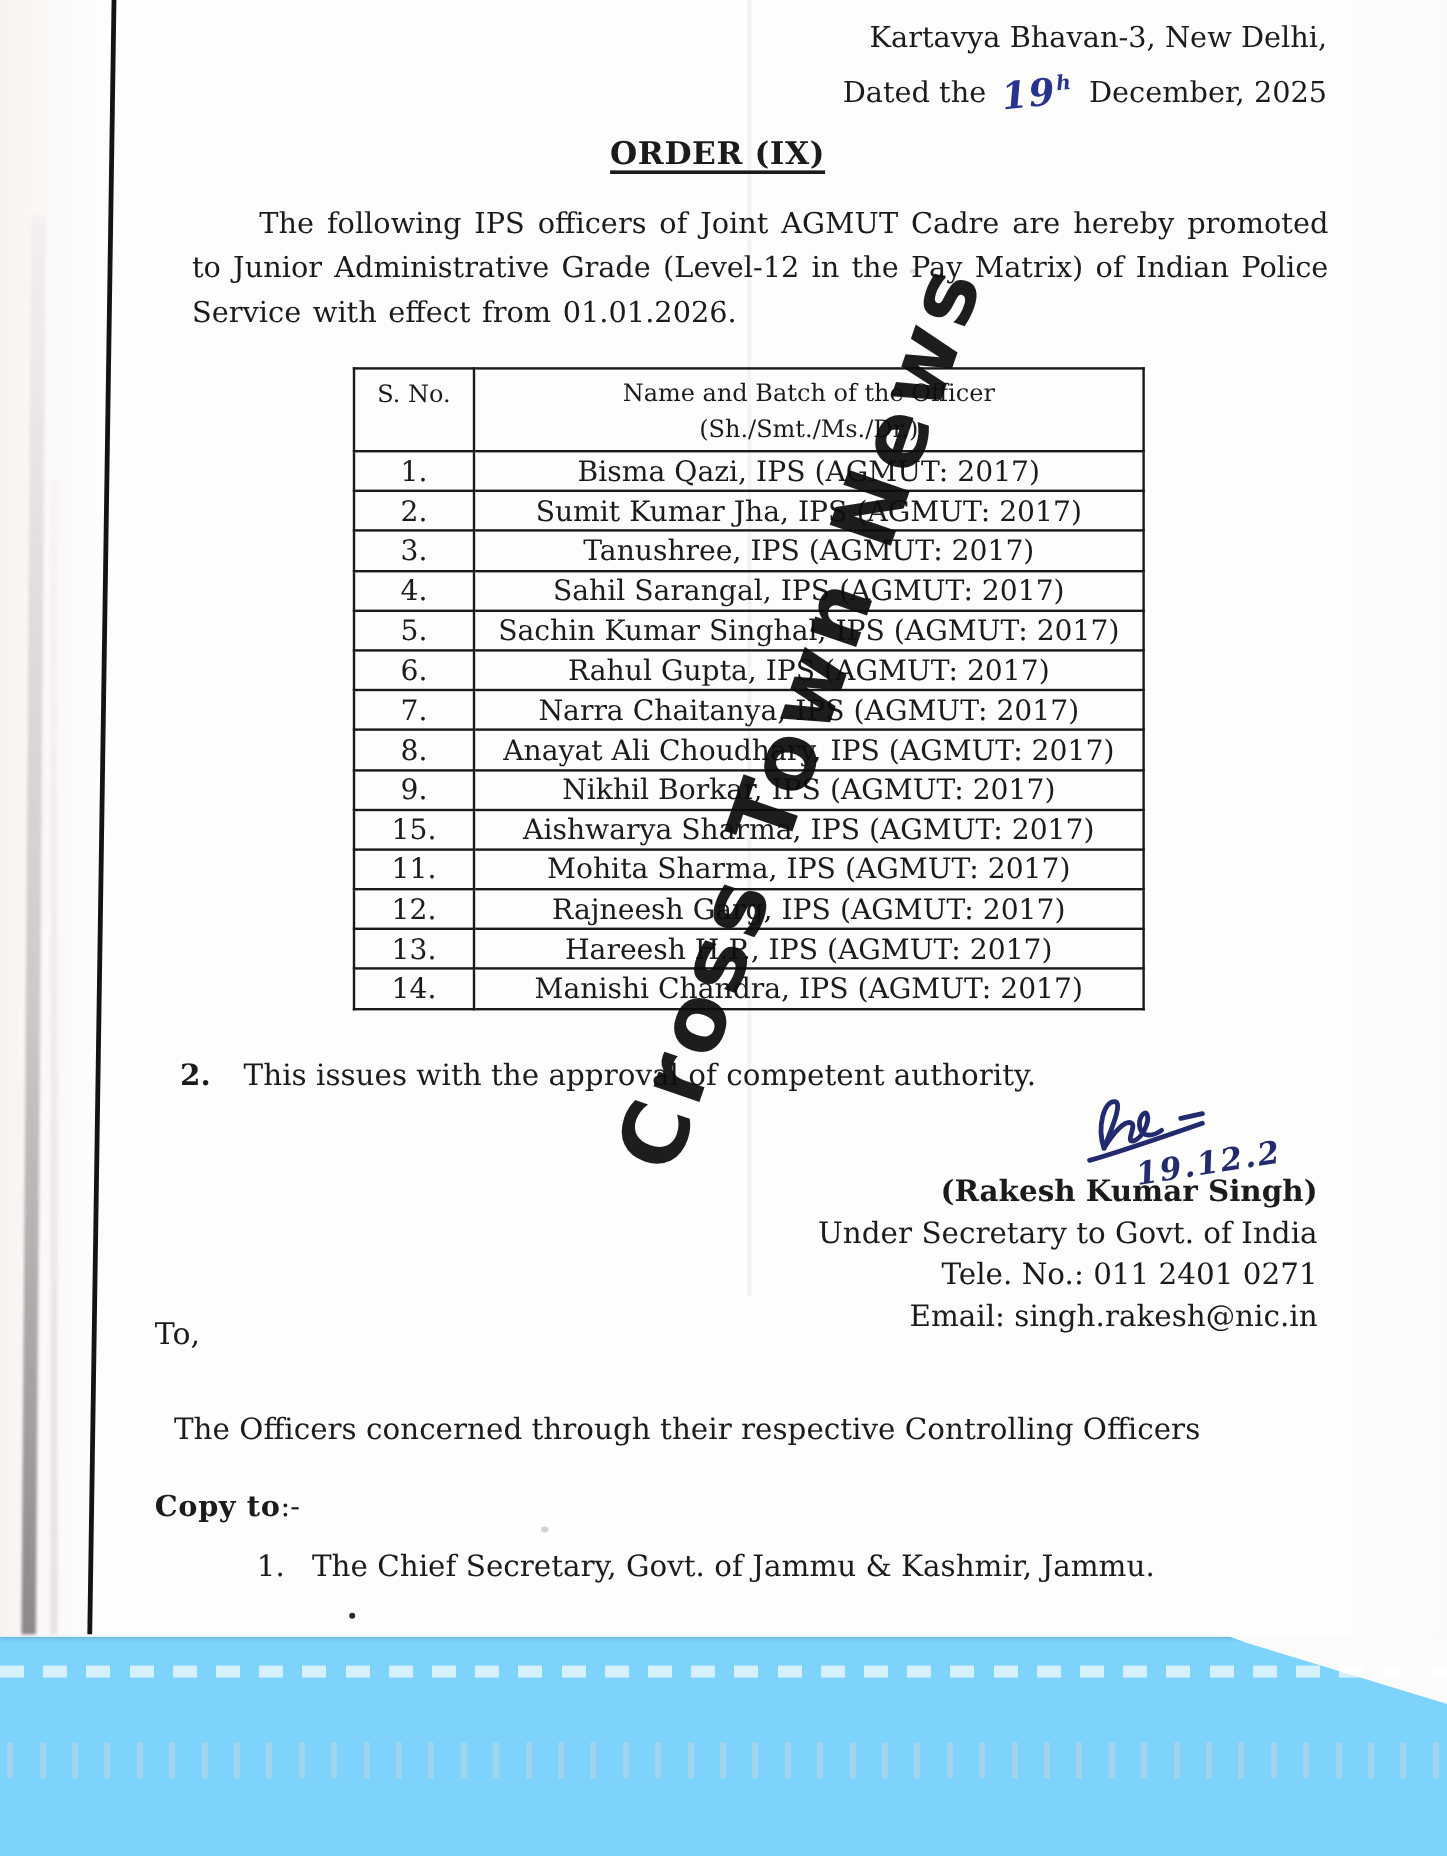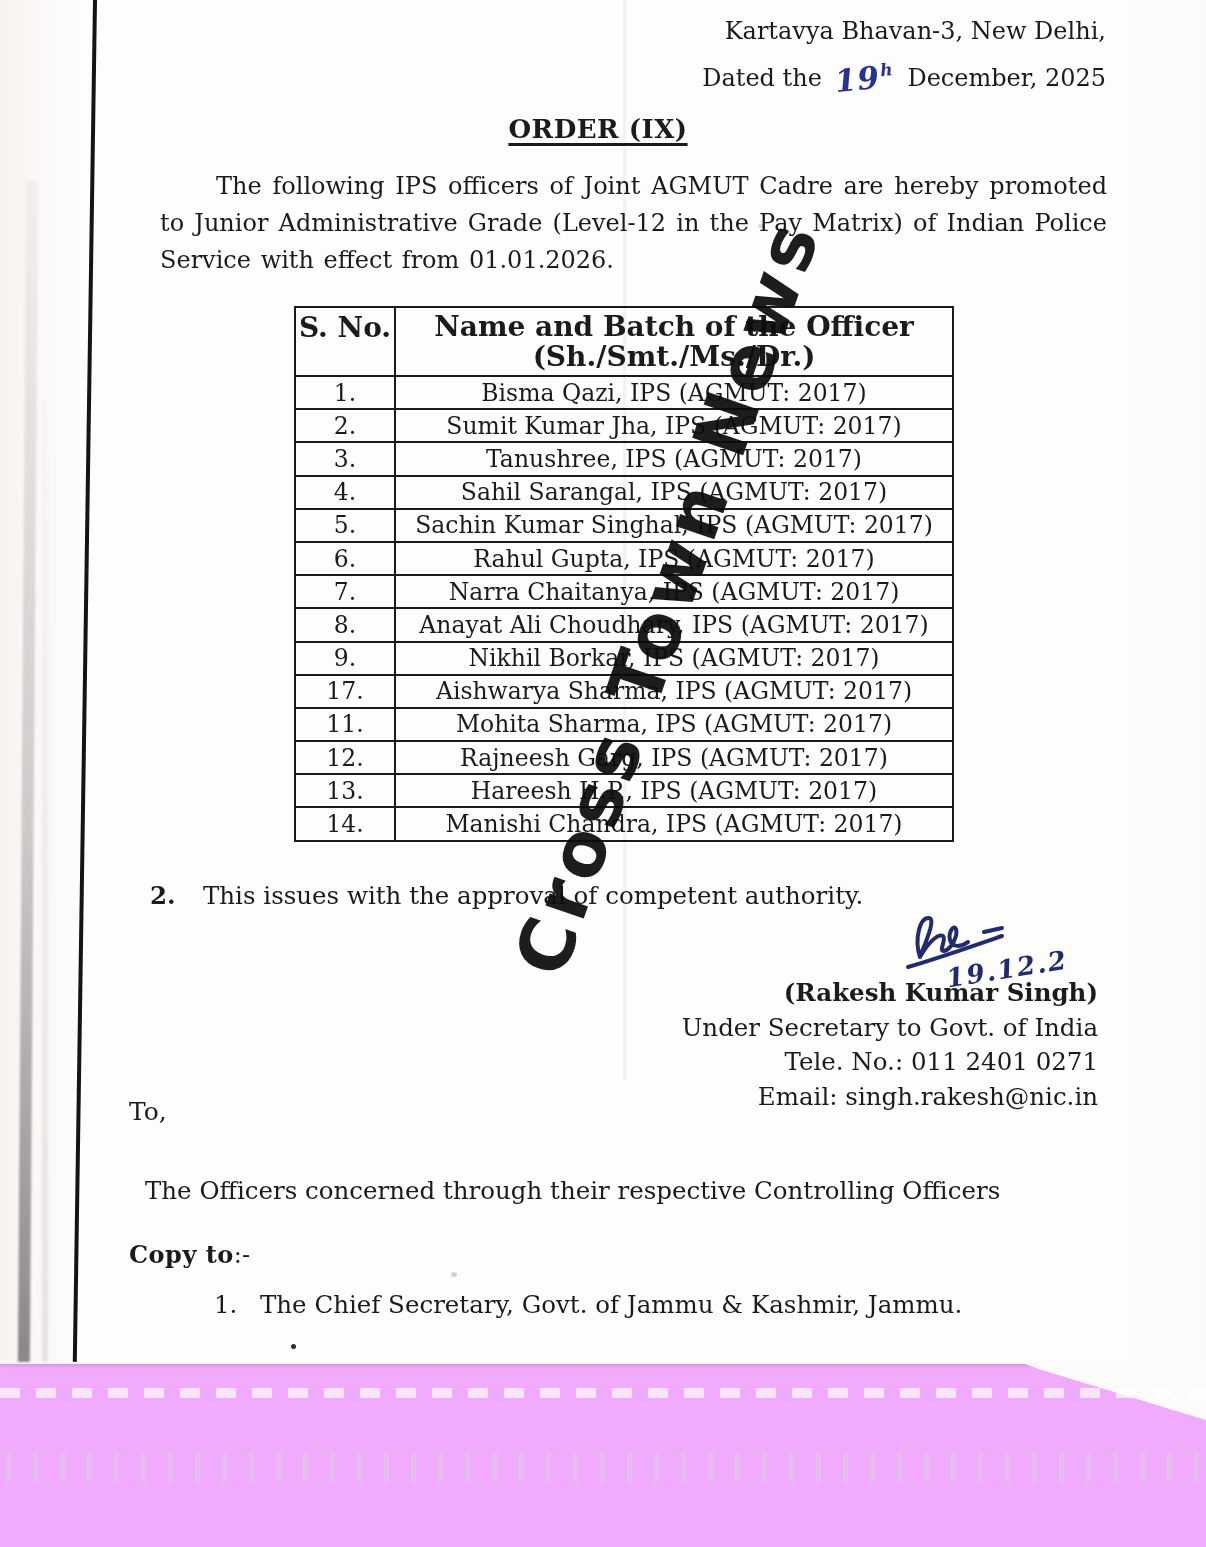--- a/index.html
+++ b/index.html
@@ -1,19 +1,19 @@
 <!DOCTYPE html>
 <html><head>
 <meta charset="utf-8">
 <style>
   html,body{margin:0;padding:0;}
   .scan{
     position:relative;
     width:1206px;height:1547px;
-    background:#f0abfc;
+    background:#7dd3fc;
     overflow:hidden;
     font-family:"DejaVu Serif","Liberation Serif",serif;
     color:#1b1b1b;
   }
   .paper{
     position:absolute;left:0;top:0;
     width:1206px;height:1364px;
     background:linear-gradient(90deg,#f8f3f1 0px,#fdfdfc 80px,#fdfdfc 1120px,#fafaf8 1206px);
     box-shadow:0 1px 4px rgba(0,0,0,.18);
   }
@@ -86,21 +86,21 @@
   table.officers{
     position:absolute;left:294px;top:306px;width:660px;
     border-collapse:collapse;table-layout:fixed;
     z-index:4;background:transparent;
   }
   table.officers th,table.officers td{
     border:2.4px solid #1a1a1a;
     text-align:center;padding:0;
   }
   table.officers col.c1{width:100px;}
-  table.officers th{font-size:28px;font-weight:bold;height:62px;vertical-align:middle;line-height:30px;}
+  table.officers th{font-size:20px;font-weight:normal;height:62px;vertical-align:middle;line-height:30px;}
   table.officers th.sno{vertical-align:top;padding-top:5px;}
   table.officers td{font-size:23.5px;height:31.2px;line-height:26px;}
   
   .para2{position:absolute;left:0;top:881px;width:1206px;font-size:24.5px;z-index:3;}
   .p2num{position:absolute;left:150px;font-weight:bold;}
   .p2text{position:absolute;left:203px;}
   
   .sig-svg{position:absolute;left:898px;top:905px;z-index:6;}
   .sig-block{
     position:absolute;right:108px;top:976px;text-align:right;
@@ -209,21 +209,21 @@
       <td>8.</td>
       <td>Anayat Ali Choudhary, IPS (AGMUT: 2017)</td>
     </tr>
 
     <tr>
       <td>9.</td>
       <td>Nikhil Borkar, IPS (AGMUT: 2017)</td>
     </tr>
 
     <tr>
-      <td>17.</td>
+      <td>15.</td>
       <td>Aishwarya Sharma, IPS (AGMUT: 2017)</td>
     </tr>
 
     <tr>
       <td>11.</td>
       <td>Mohita Sharma, IPS (AGMUT: 2017)</td>
     </tr>
 
     <tr>
       <td>12.</td>

